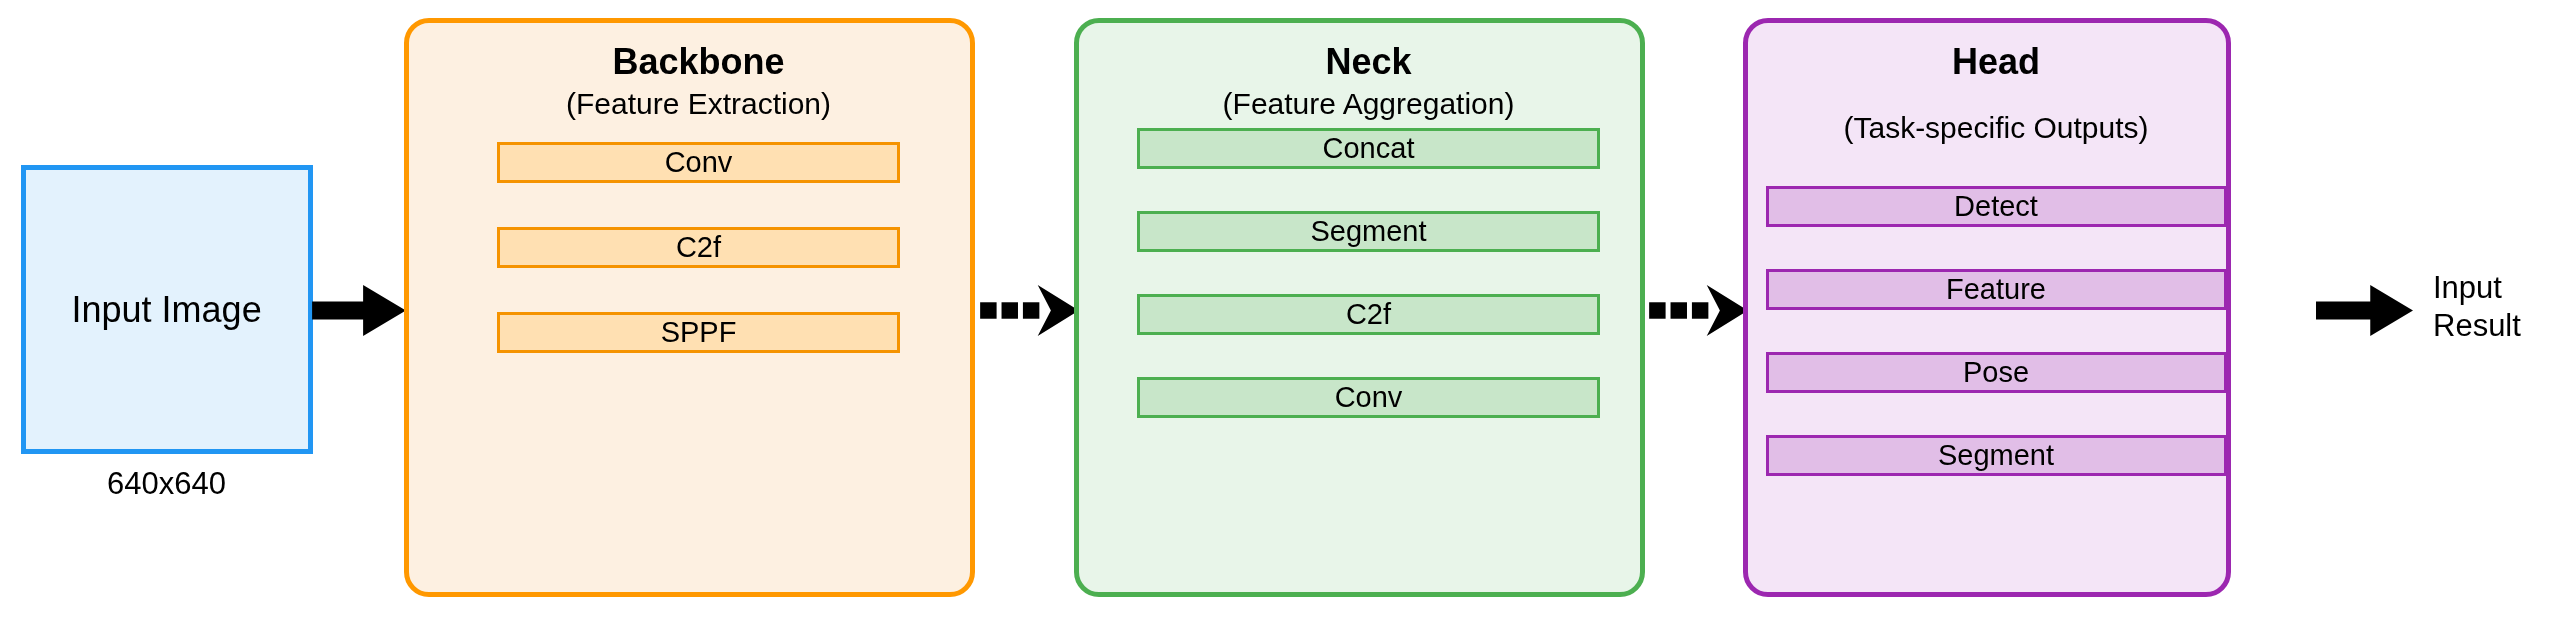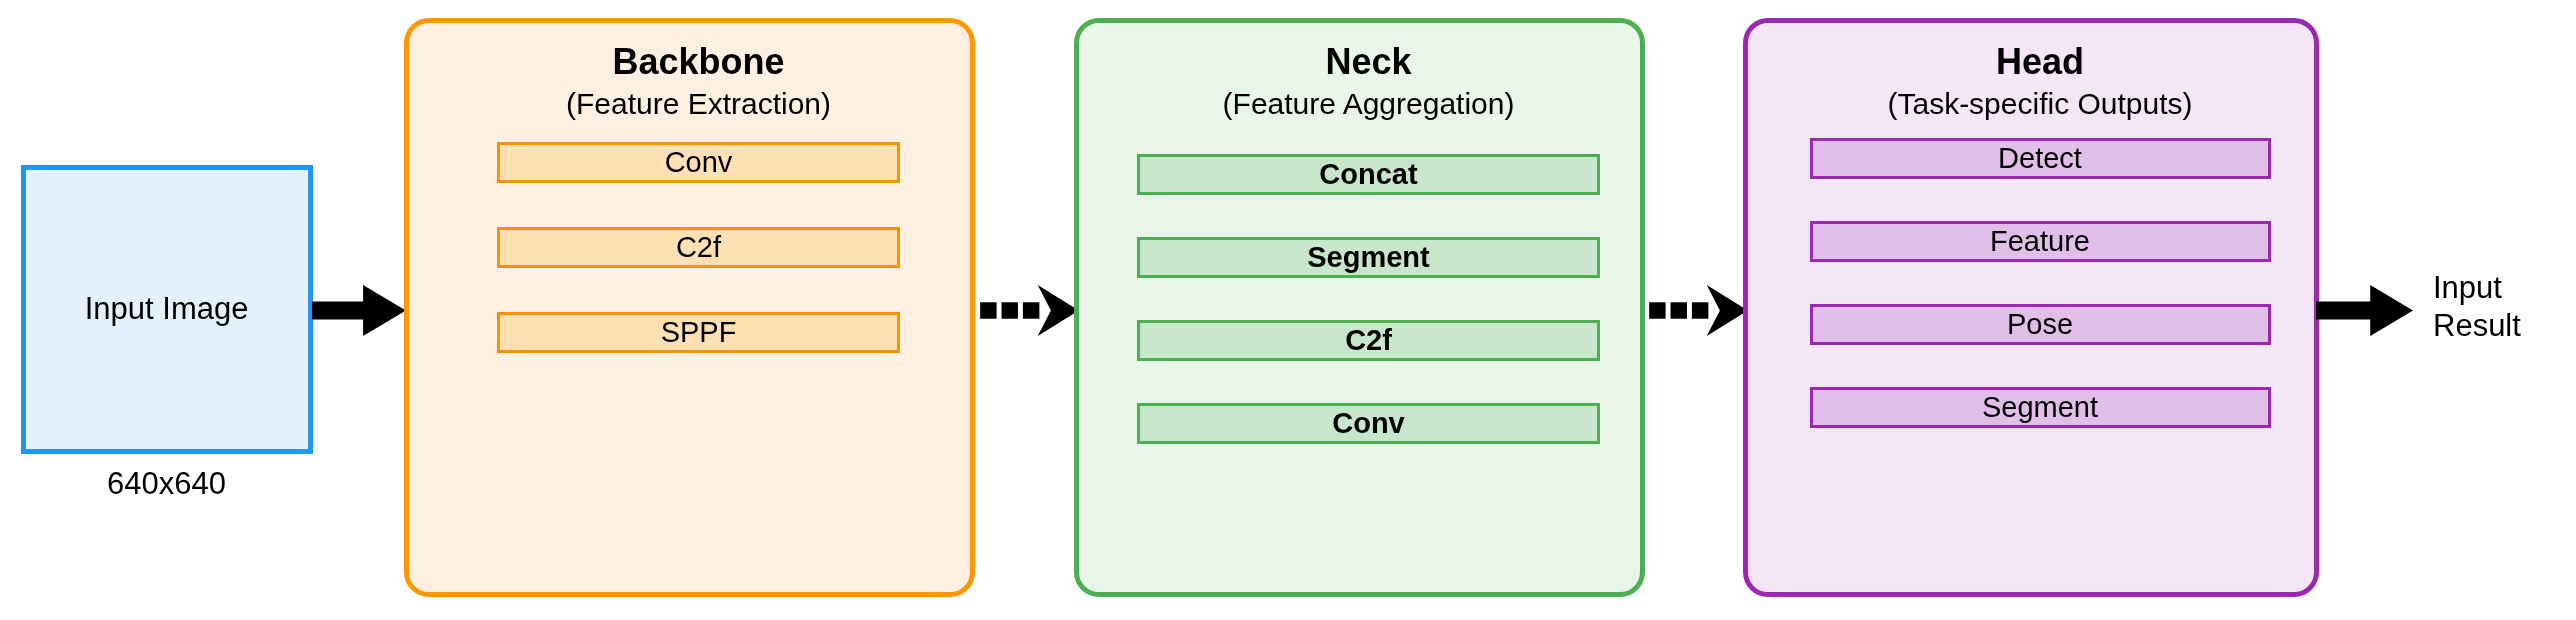--- a/index.html
+++ b/index.html
@@ -30,21 +30,21 @@
     width: 100%;
     height: 289px;
     box-sizing: border-box;
     background: #E3F2FD;
     border: 5.8px solid #2196F3;
     display: flex;
     align-items: center;
     justify-content: center;
   }
   #input-box-label {
-    font-size: 31px;
+    font-size: 36px;
     line-height: 1.1;
     color: #000;
     white-space: nowrap;
   }
   #input-caption {
     margin-top: 11.6px;
     text-align: center;
     font-size: 31px;
     color: #000;
     white-space: nowrap;
@@ -112,34 +112,35 @@
     border-color: #F59300;
   }
 
   
   #panel-neck {
     left: 1074px;
     width: 571px;
     background: #E8F5E9;
     border-color: #4CAF50;
   }
-  #panel-neck .stage-items { margin-top: 32px; font-weight: bold; }
+  #panel-neck .stage-items { margin-top: 6px; }
   #panel-neck .stage-item {
     width: 463px;
     background: #C8E6C9;
     border-color: #4CAF50;
     margin-bottom: 42px;
   }
 
   
   #panel-head {
     left: 1743px;
-    width: 576px;
+    width: 488px;
     background: #F4E5F7;
     border-color: #9C27B0;
+    gap: 24px;
   }
   #panel-head .stage-items { margin-top: 16.5px; }
   #panel-head .stage-item {
     width: 461px;
     background: #E1BEE7;
     border-color: #9C27B0;
     margin-bottom: 42px;
   }
 
   

